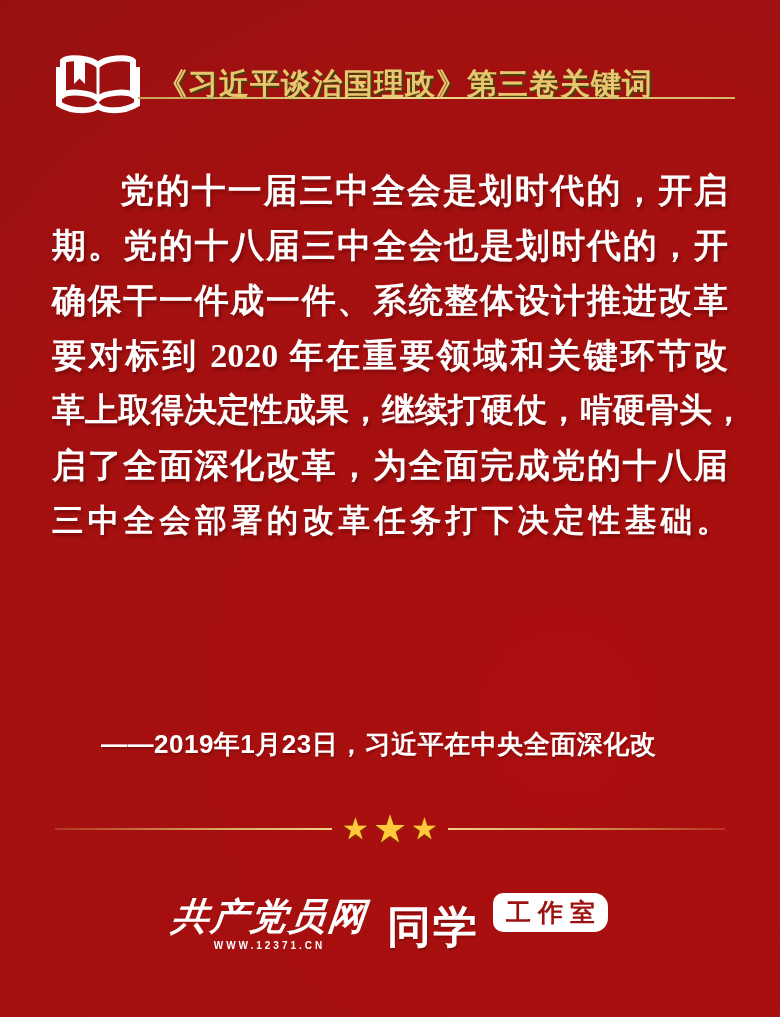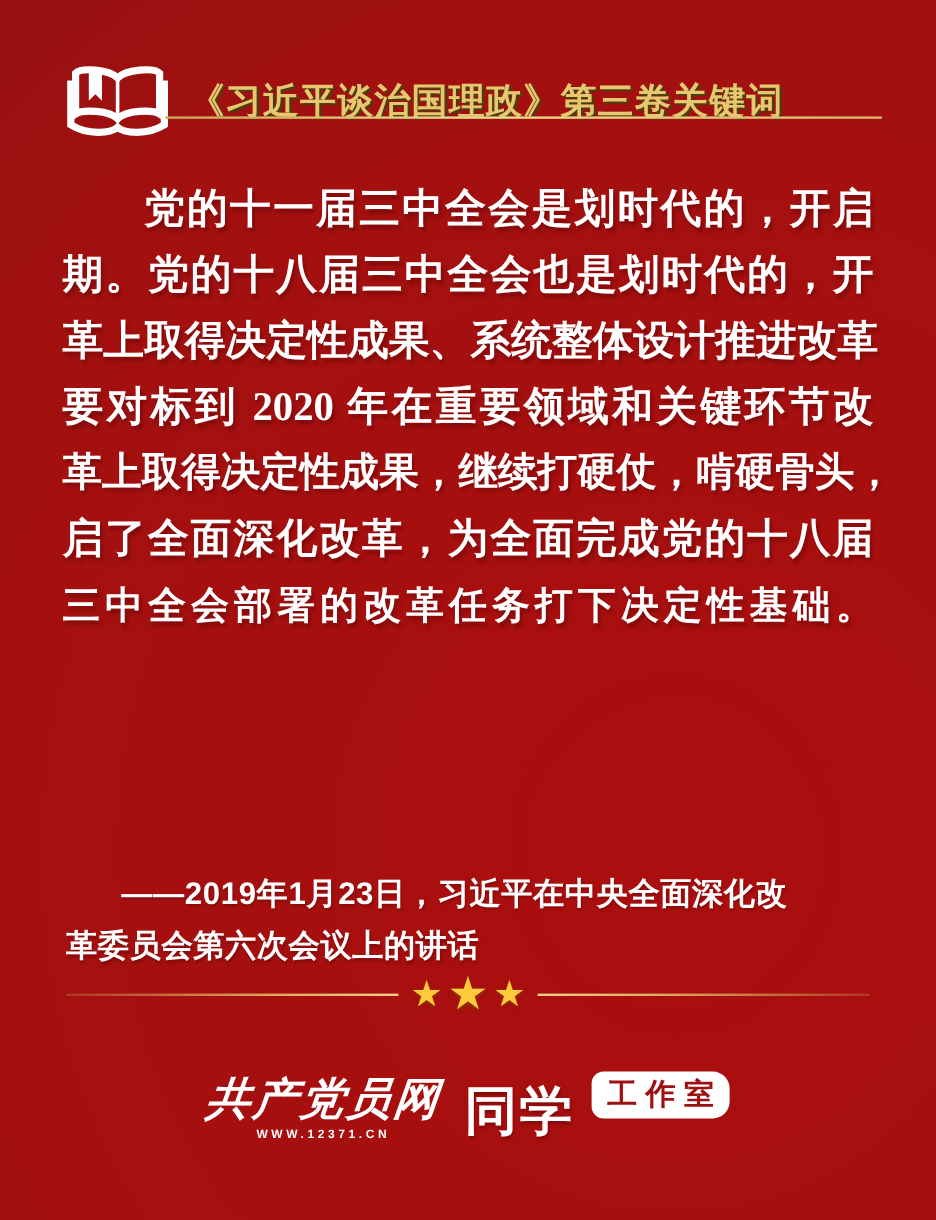--- a/index.html
+++ b/index.html
@@ -33,21 +33,21 @@
   }
   .header-underline {
     position: absolute;
     top: 97px; left: 138px; width: 597px; height: 2px;
     background: linear-gradient(90deg, #c9a355, #ecd98c 45%, #d9b468);
   }
 
   
   .quote {
     position: absolute;
-    top: 147px; left: 52px; width: 676px;
+    top: 163px; left: 52px; width: 676px;
     color: #ffffff;
   }
   .quote-line {
     font-family: "Liberation Serif", "DejaVu Serif", serif;
     font-weight: 900;
     font-size: 34px;
     line-height: 55px;
     text-align: justify;
     text-align-last: justify;
     text-shadow: 2px 3px 3px rgba(60,0,0,0.35);
@@ -155,30 +155,29 @@
       <line x1="43" y1="11" x2="43" y2="45" stroke="#ffffff" stroke-width="3"></line>
       <path d="M19 6 L19 30 L24.5 24.5 L30 30 L30 6 Z" fill="#ffffff"></path>
     </svg>
     <div class="header-title">《习近平谈治国理政》第三卷关键词</div>
   </div>
   <div class="header-underline"></div>
 
   <div class="quote">
     <div class="quote-line">党的十一届三中全会是划时代的，开启</div>
     <div class="quote-line">期。党的十八届三中全会也是划时代的，开</div>
-    <div class="quote-line">革上取得决定性成果、系统整体设计推进改革</div>
+    <div class="quote-line">确保干一件成一件、系统整体设计推进改革</div>
     <div class="quote-line">要对标到 2020 年在重要领域和关键环节改</div>
     <div class="quote-line">革上取得决定性成果，继续打硬仗，啃硬骨头，</div>
     <div class="quote-line">启了全面深化改革，为全面完成党的十八届</div>
     <div class="quote-line">三中全会部署的改革任务打下决定性基础。</div>
   </div>
 
   <div class="attribution">
     <div class="attribution-line">——2019年1月23日，习近平在中央全面深化改</div>
-    <div class="attribution-line">革委员会第六次会议上的讲话</div>
   </div>
 
   <div class="divider">
     <div class="divider-rule left"></div>
     <div class="star-group">
       <span class="star">★</span>
       <span class="star mid">★</span>
       <span class="star">★</span>
     </div>
     <div class="divider-rule right"></div>

